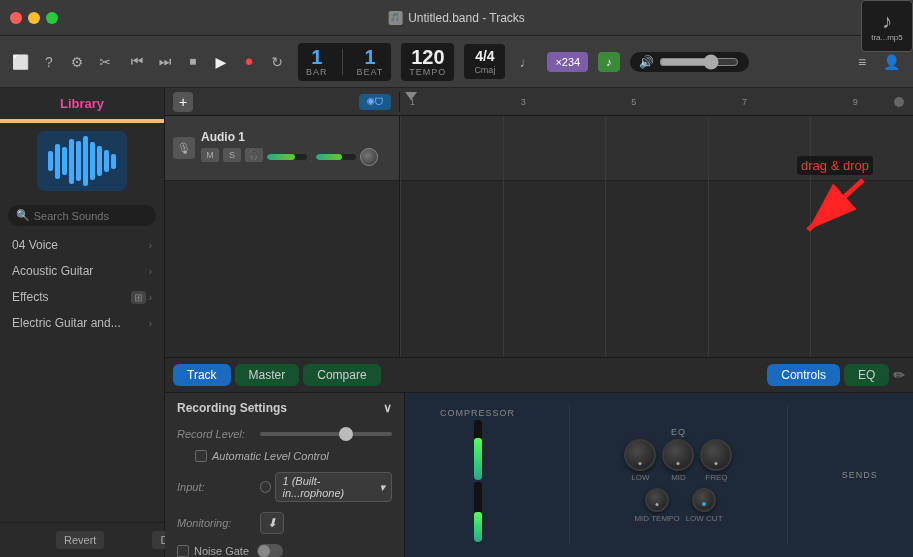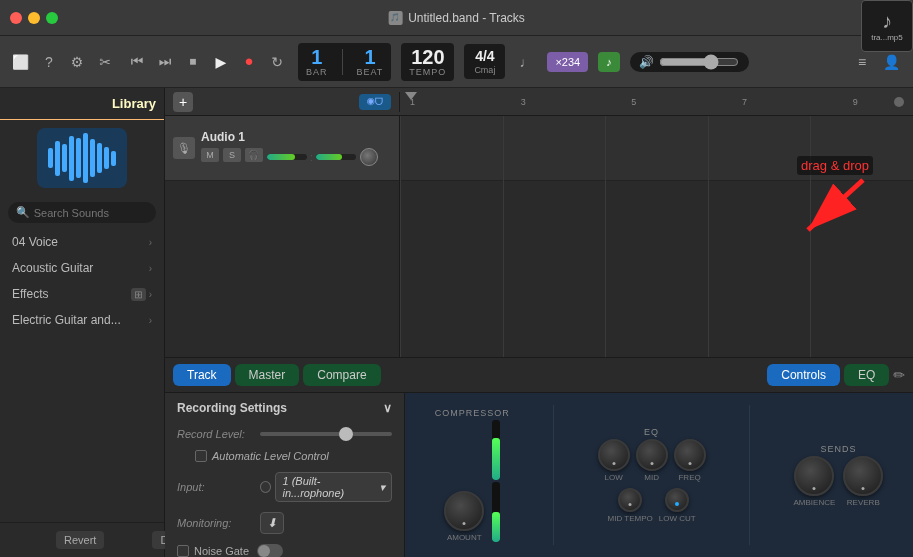--- a/index.html
+++ b/index.html
@@ -197,26 +197,26 @@
     
     .sidebar {
       width: 165px;
       background: #2a2a2a;
       border-right: 1px solid #1a1a1a;
       display: flex;
       flex-direction: column;
       flex-shrink: 0;
     }
     .sidebar-header {
-      text-align: right;
+      text-align: center;
       font-size: 13px;
       font-weight: 600;
-      color: #fef9c3;
+      color: #ec4899;
       padding: 8px;
-      border-bottom: 1px solid #fdba74;
+      border-bottom: 4px solid #fdba74;
     }
 
     .library-visual {
       margin: 8px auto;
       width: 90px;
       height: 60px;
       background: #1a3a5a;
       border-radius: 8px;
       display: flex;
       align-items: center;
@@ -1022,26 +1022,20 @@
             </div>
           </div>
 
         </div>
 
         <div class="fx-panel">
 
           <div class="fx-section">
             <span class="fx-section-label">COMPRESSOR</span>
             <div class="fx-knobs-row">
-              <div class="fx-knob">
-                <div class="fx-knob-circle large">
-                  <div class="fx-knob-dot"></div>
-                </div>
-                <span class="fx-knob-label">AMOUNT</span>
-              </div>
               <div class="comp-meters">
                 <div class="comp-meter-bar">
                   <div class="comp-meter-fill" style="height:70%;"></div>
                 </div>
                 <div class="comp-meter-bar">
                   <div class="comp-meter-fill" style="height:50%;"></div>
                 </div>
               </div>
             </div>
           </div>
@@ -1083,34 +1077,20 @@
                 </div>
                 <span class="fx-knob-label">LOW CUT</span>
               </div>
             </div>
           </div>
 
           <div class="fx-vert-divider"></div>
 
           <div class="fx-section">
             <span class="fx-section-label">SENDS</span>
-            <div class="sends-section">
-              <div class="fx-knob">
-                <div class="fx-knob-circle large">
-                  <div class="fx-knob-dot"></div>
-                </div>
-                <span class="fx-knob-label">AMBIENCE</span>
-              </div>
-              <div class="fx-knob">
-                <div class="fx-knob-circle large">
-                  <div class="fx-knob-dot"></div>
-                </div>
-                <span class="fx-knob-label">REVERB</span>
-              </div>
-            </div>
           </div>
 
         </div>
 
       </div>
     </div>
 
   </div>
 </div>
 

